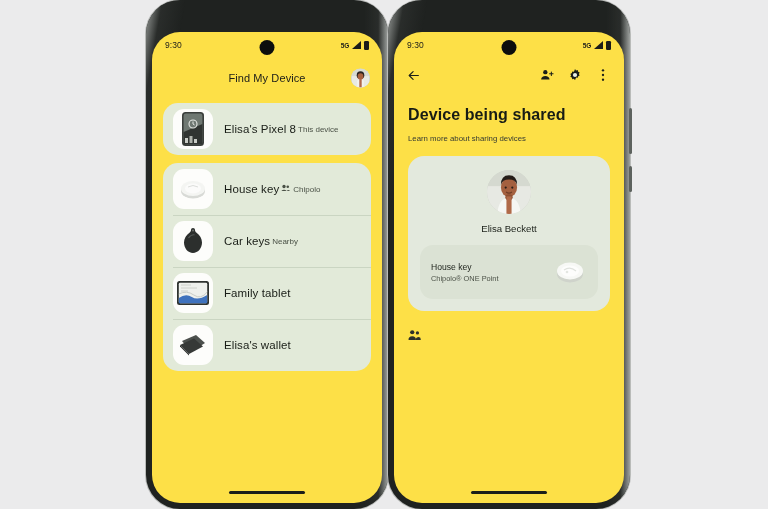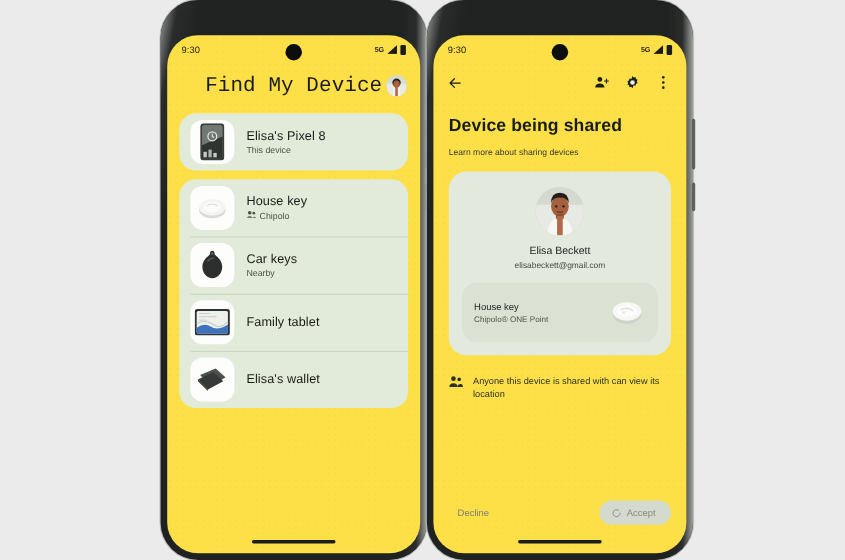--- a/index.html
+++ b/index.html
@@ -102,24 +102,23 @@
   
   .appbar {
     position: relative;
     height: 40px;
     display: flex;
     align-items: center;
     justify-content: center;
     z-index: 3;
   }
   .app-title {
-    font-size: 19px;
+    font-size: 11px;
     color: #1b1c19;
     letter-spacing: .1px;
-    font-family: Liberation Mono, monospace;
   }
   .avatar {
     position: absolute;
     right: 12px; top: 50%;
     transform: translateY(-50%);
     width: 19px; height: 19px;
     border-radius: 50%;
     overflow: hidden;
     background: #cfd3cb;
   }
@@ -156,21 +155,21 @@
     width: 40px; height: 40px;
     border-radius: 11px;
     background: #fdfdfb;
     flex: 0 0 40px;
     display: flex;
     align-items: center;
     justify-content: center;
     overflow: hidden;
   }
   .thumb svg { display:block; }
-  .row-text { display: flex; flex-direction: column; justify-content: center; gap: 2px; }
+  .row-text { display: flex; flex-direction: row; justify-content: center; gap: 2px; }
   .row-title {
     font-size: 11.5px;
     color: #191d17;
     letter-spacing: .1px;
   }
   .row-sub {
     font-size: 8px;
     color: #4a5146;
     display: flex;
     align-items: center;
@@ -521,21 +520,20 @@
               <ellipse cx="30" cy="24" rx="11" ry="13" fill="#a4603f"></ellipse>
               <path d="M19 20 q0 -13 11 -13 q11 0 11 13 q-2 -7 -11 -7 q-9 0 -11 7 Z" fill="#241c18"></path>
               <ellipse cx="30" cy="37" rx="5" ry="4" fill="#8d4f32"></ellipse>
               <rect x="26.5" y="36" width="7" height="24" fill="#b06a49"></rect>
               <circle cx="25.5" cy="24" r="1.5" fill="#2a1d16"></circle>
               <circle cx="34.5" cy="24" r="1.5" fill="#2a1d16"></circle>
               <path d="M26 30 q4 3 8 0" stroke="#6d3c26" stroke-width="1.4" fill="none"></path>
             </svg>
           </div>
           <div class="person-name">Elisa Beckett</div>
-          <div class="person-email">elisabeckett@gmail.com</div>
 
           <div class="device-chip">
             <div>
               <div class="chip-title">House key</div>
               <div class="chip-sub">Chipolo® ONE Point</div>
             </div>
             <div class="chip-art">
               <svg width="34" height="26" viewBox="0 0 34 26">
                 <ellipse cx="17" cy="15" rx="13" ry="8.5" fill="#cfd3cb"></ellipse>
                 <ellipse cx="17" cy="12" rx="13" ry="8.5" fill="#f7f8f5"></ellipse>
@@ -549,33 +547,21 @@
 
         <div class="notice">
           <div class="notice-icon">
             <svg width="13" height="12" viewBox="0 0 16 14">
               <circle cx="5.2" cy="3.6" r="2.6" fill="#2c312a"></circle>
               <path d="M0.6 13 q0 -4.4 4.6 -4.4 q4.6 0 4.6 4.4 Z" fill="#2c312a"></path>
               <circle cx="11.6" cy="4.4" r="2" fill="#2c312a"></circle>
               <path d="M9.4 13 q0.4 -3.4 4 -3.4 q2.4 0 2.4 3.4 Z" fill="#2c312a"></path>
             </svg>
           </div>
-          <div class="notice-text">Anyone this device is shared with can view its location</div>
         </div>
       </div>
 
-      <div class="actions">
-        <button class="decline-btn">Decline</button>
-        <button class="accept-btn">
-          <span class="spinner">
-            <svg width="9" height="9" viewBox="0 0 14 14">
-              <path d="M12 7 a5 5 0 1 1 -2.2 -4.1" stroke="#8b9186" stroke-width="1.4" fill="none" stroke-linecap="round"></path>
-            </svg>
-          </span>
-          <span>Accept</span>
-        </button>
-      </div>
 
       <div class="homebar"></div>
     </div>
   </div>
 
 </div>
 
 </body></html>

